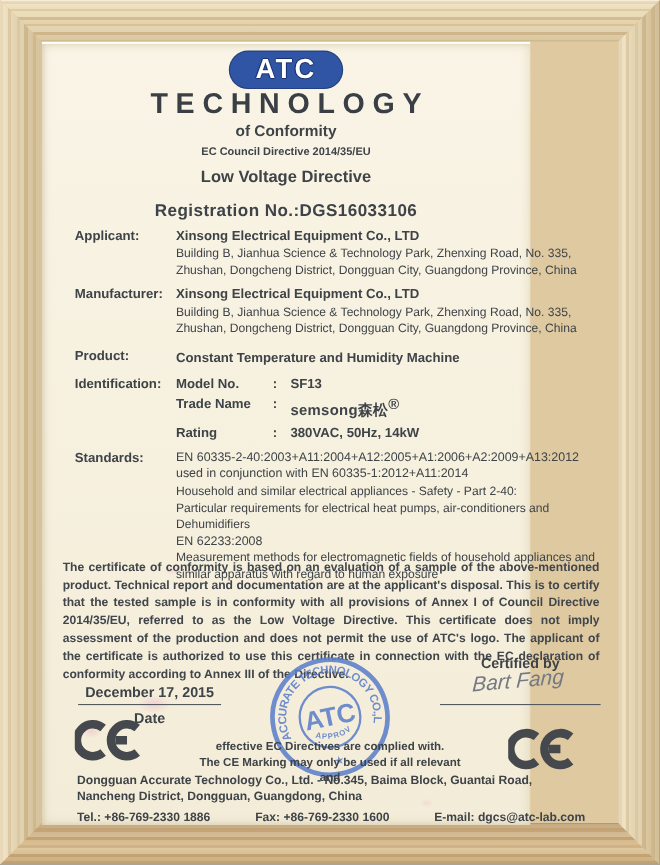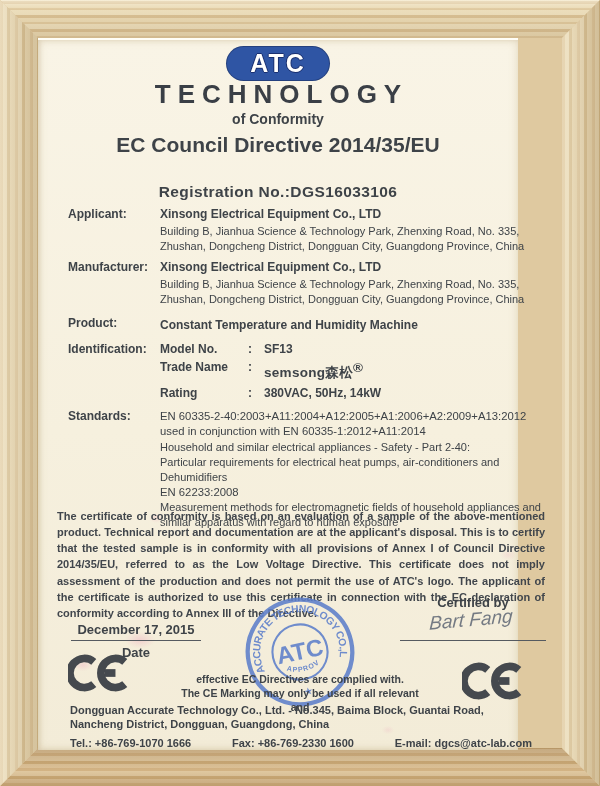--- a/index.html
+++ b/index.html
@@ -17,42 +17,42 @@
     clip-path:polygon(38px 0,562px 0,600px 38px,0 38px);}
   .frame.left{left:0;top:0;width:38px;height:786px;
     background:linear-gradient(90deg,rgba(255,250,235,.4),rgba(110,80,40,.14) 90%),
       repeating-linear-gradient(90deg,#dcc59a 0 3px,#e7d7b2 3px 7px,#d2b989 7px 10px,#e4d2aa 10px 15px);
     clip-path:polygon(0 0,38px 38px,38px 748px,0 786px);}
   .frame.right{left:562px;top:0;width:38px;height:786px;
     background:linear-gradient(270deg,rgba(120,85,40,.2),rgba(255,250,235,.3) 85%),
       repeating-linear-gradient(90deg,#dcc59a 0 3px,#e7d7b2 3px 7px,#d2b989 7px 10px,#e4d2aa 10px 15px);
     clip-path:polygon(38px 0,38px 786px,0 748px,0 38px);}
   
-  .paper{position:absolute;left:38px;top:38px;width:480px;height:710px;z-index:2;
+  .paper{position:absolute;left:38px;top:38px;width:444px;height:710px;z-index:2;
     background:
       radial-gradient(22px 12px at 102px 600px,rgba(232,110,165,.22),rgba(232,110,165,0) 70%),
       radial-gradient(14px 9px at 45px 625px,rgba(232,110,165,.20),rgba(232,110,165,0) 70%),
       radial-gradient(10px 7px at 118px 478px,rgba(232,110,165,.16),rgba(232,110,165,0) 70%),
       radial-gradient(12px 8px at 470px 515px,rgba(232,110,165,.12),rgba(232,110,165,0) 70%),
       radial-gradient(9px 6px at 350px 690px,rgba(232,110,165,.12),rgba(232,110,165,0) 70%),
       linear-gradient(180deg,#f9f4e6 0%,#f6f0de 55%,#f3ecd8 100%);
     border-top:2px solid #fffef7;
     box-shadow:inset 0 0 10px rgba(170,145,95,.28), inset 2px 0 4px rgba(170,145,95,.18);}
   .abs{position:absolute;}
   .center{text-align:center;}
   
   .logo-pill{left:0;right:0;top:7px;display:flex;justify-content:center;}
   .pill{background:#2f55a4;color:#fff;border-radius:18px;width:102px;height:33px;
         display:flex;align-items:center;justify-content:center;
         font-size:25px;font-weight:bold;letter-spacing:2px;
         text-shadow:1px 0 0 #1a3070,-1px 0 0 #1a3070,0 1px 0 #1a3070,0 -1px 0 #1a3070;
         box-shadow:0 0 0 1px #24407e;}
   .title{left:0;right:0;top:39px;font-size:26px;font-weight:bold;letter-spacing:7px;color:#3a3f46;text-indent:7px;}
   .subtitle{left:0;right:0;top:71px;font-size:14px;font-weight:bold;}
-  .directive1{left:0;right:0;top:93px;font-size:21px;font-weight:bold;}
+  .directive1{left:0;right:0;top:93px;font-size:10px;font-weight:bold;}
   .directive2{left:0;right:0;top:112px;font-size:15px;font-weight:bold;}
   .registration{left:0;right:0;top:143px;font-size:15.5px;font-weight:bold;letter-spacing:.4px;}
   
   .rows{left:30px;top:167px;width:482px;}
   .row{display:grid;grid-template-columns:92px 1fr;margin-bottom:7px;}
   .lbl{font-size:12px;font-weight:bold;}
   .val-name{font-size:12px;font-weight:bold;}
   .val-addr{font-size:11px;line-height:1.32;margin-top:3px;}
   .row.product{margin-top:10px;margin-bottom:10px;}
   .row.product .val-name{padding-top:2px;}
@@ -96,20 +96,21 @@
   <div class="frame right"></div>
 
   <div class="paper">
 
     <div class="abs logo-pill">
       <div class="pill">ATC</div>
     </div>
     <div class="abs center title">TECHNOLOGY</div>
     <div class="abs center subtitle">of Conformity</div>
     <div class="abs center directive1">EC Council Directive 2014/35/EU</div>
+    <div class="abs center directive2">Low Voltage Directive</div>
     <div class="abs center registration">Registration No.:DGS16033106</div>
 
     <div class="abs rows">
 
       <div class="row">
         <div class="lbl">Applicant:</div>
         <div>
           <div class="val-name">Xinsong Electrical Equipment Co., LTD</div>
           <div class="val-addr">Building B, Jianhua Science &amp; Technology Park, Zhenxing Road, No. 335, Zhushan, Dongcheng District, Dongguan City, Guangdong Province, China</div>
         </div>
@@ -194,19 +195,19 @@
       <path d="M 38 20 L 49 20" stroke="#45494e" stroke-width="8"></path>
     </svg>
 
     <div class="abs center ce-note">
       <div>effective EC Directives are complied with.</div>
       <div>The CE Marking may only be used if all relevant and</div>
     </div>
 
     <div class="abs footer-addr">Dongguan Accurate Technology Co., Ltd. - No.345, Baima Block, Guantai Road, Nancheng District, Dongguan, Guangdong, China</div>
     <div class="abs contacts">
-      <span>Tel.: +86-769-1070 1666</span>
+      <span>Tel.: +86-769-2330 1886</span>
       <span>Fax: +86-769-2330 1600</span>
       <span>E-mail: dgcs@atc-lab.com</span>
     </div>
 
   </div>
 </div>
 
 </body></html>

